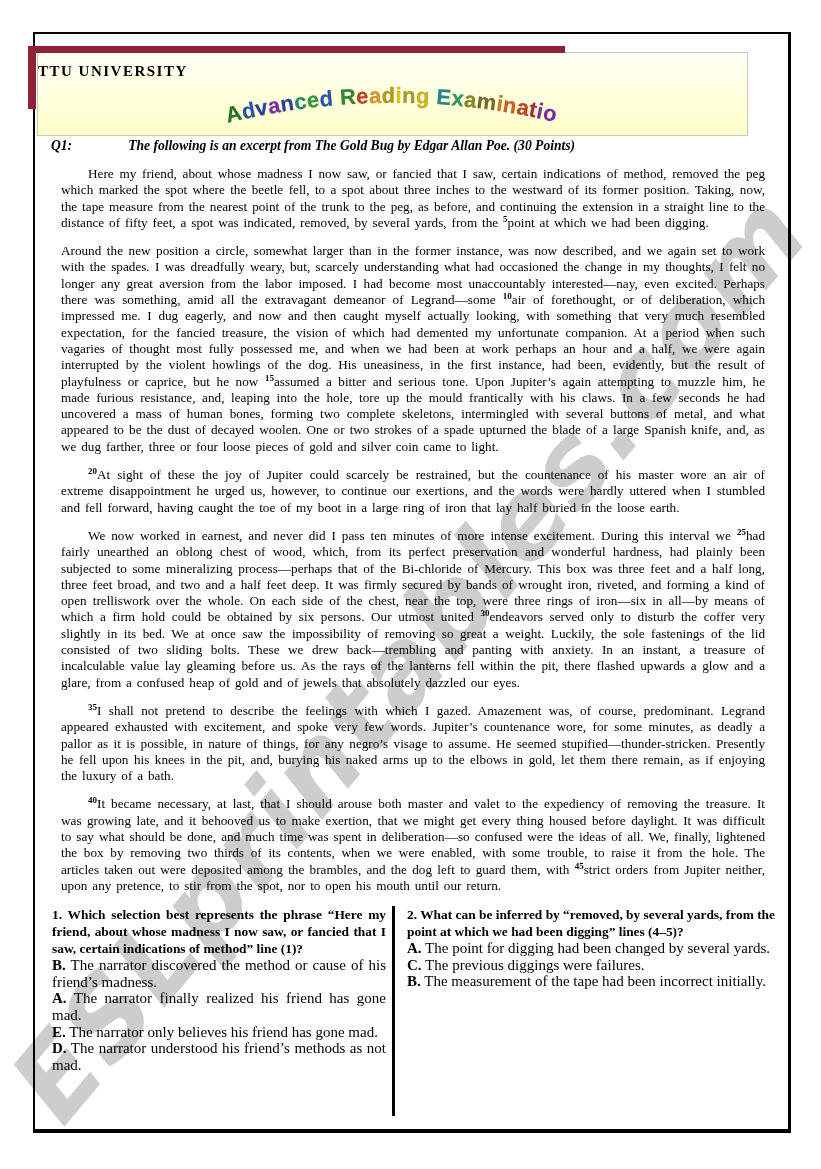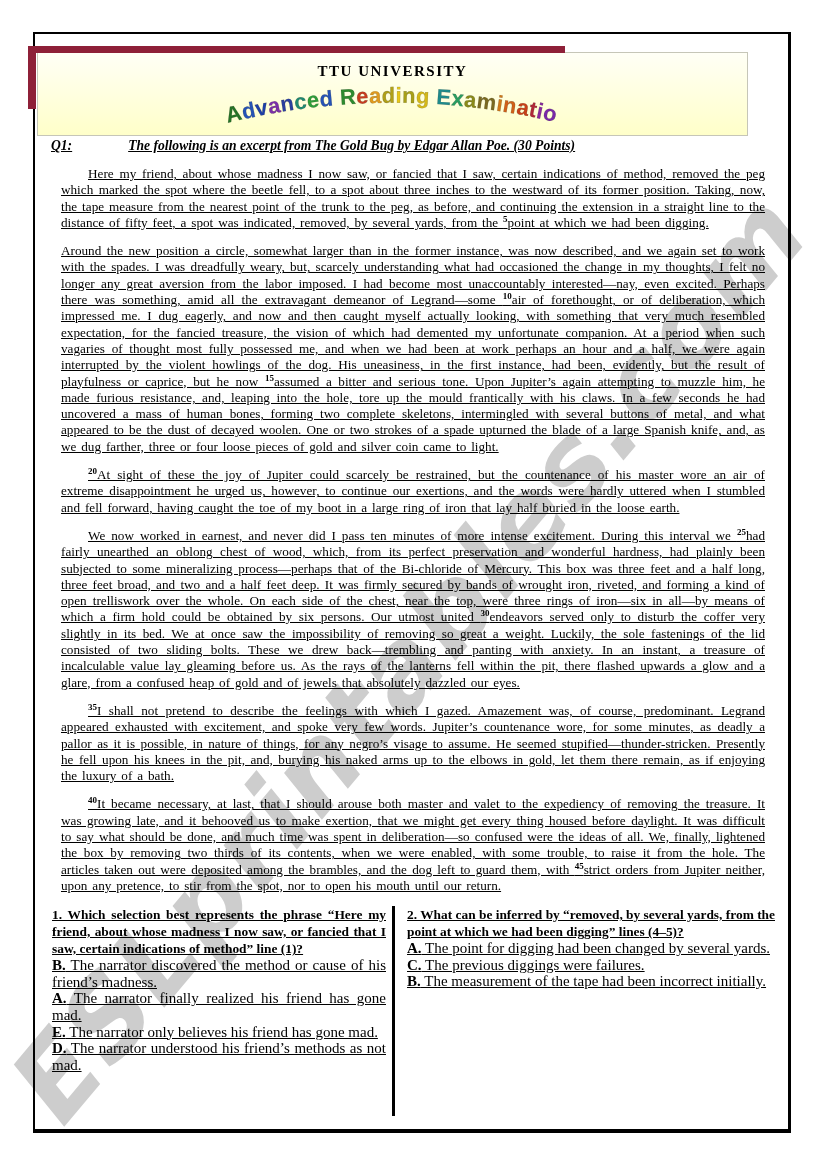--- a/index.html
+++ b/index.html
@@ -26,30 +26,30 @@
     z-index:2;background:transparent;
   }
   .maroon-h{position:absolute;left:28px;top:46px;width:537px;height:7px;background:var(--maroon);z-index:4;}
   .maroon-v{position:absolute;left:28px;top:46px;width:8px;height:63px;background:var(--maroon);z-index:4;}
   .header-box{
     position:absolute;left:2px;top:18px;width:709px;height:82px;
     background:linear-gradient(180deg,var(--hdr-top) 0%,var(--hdr-bottom) 100%);
     border:1px solid #c6c6b8;z-index:3;
   }
   .uni-title{
-    text-align:center;margin-top:10px;font-weight:bold;font-size:15px;
+    text-align:left;margin-top:10px;font-weight:bold;font-size:15px;
     letter-spacing:1.5px;font-family:"Liberation Serif", serif;
   }
   .wordart{display:block;margin:1px auto 0 auto;}
   .wordart text{
     font-family:"Liberation Sans", sans-serif;font-weight:bold;
     stroke:rgba(40,40,40,0.35);stroke-width:0.45;
     letter-spacing:0.5px;
   }
-  .content{position:absolute;left:14px;right:11px;top:104px;z-index:3;text-decoration:underline;}
+  .content{position:absolute;left:14px;right:11px;top:104px;z-index:3;}
   .qline{font-style:italic;font-weight:bold;font-size:13.6px;margin:0 0 3px 2px;}
   .qline .qlabel{margin-right:56px;}
   .passage p{margin:12px;text-align:justify;font-size:13.2px;line-height:16.3px;word-spacing:1.6px;}
   .passage p.indent{text-indent:27px;}
   sup.lnum{font-weight:bold;font-size:9px;line-height:0;}
   .questions{display:flex;margin-top:10px;min-height:224px;align-items:stretch;}
   .qcol-left{width:334px;padding-left:3px;}
   .qdivider{width:3px;background:#000;margin-left:6px;margin-bottom:14px;}
   .qcol-right{flex:1;padding-left:12px;padding-right:2px;}
   .stem{font-weight:bold;font-size:13.4px;line-height:17px;text-align:justify;margin-bottom:0;}

